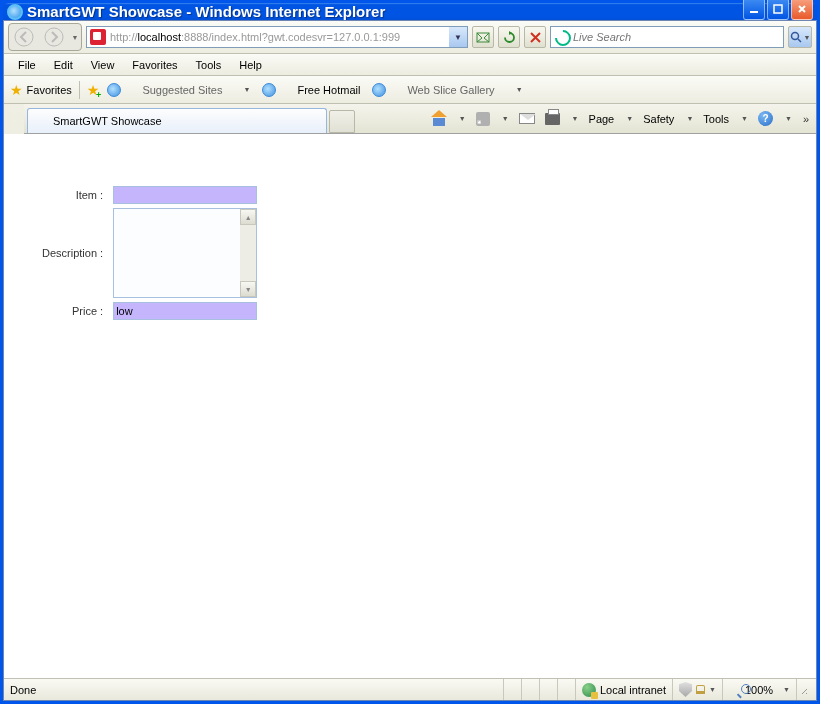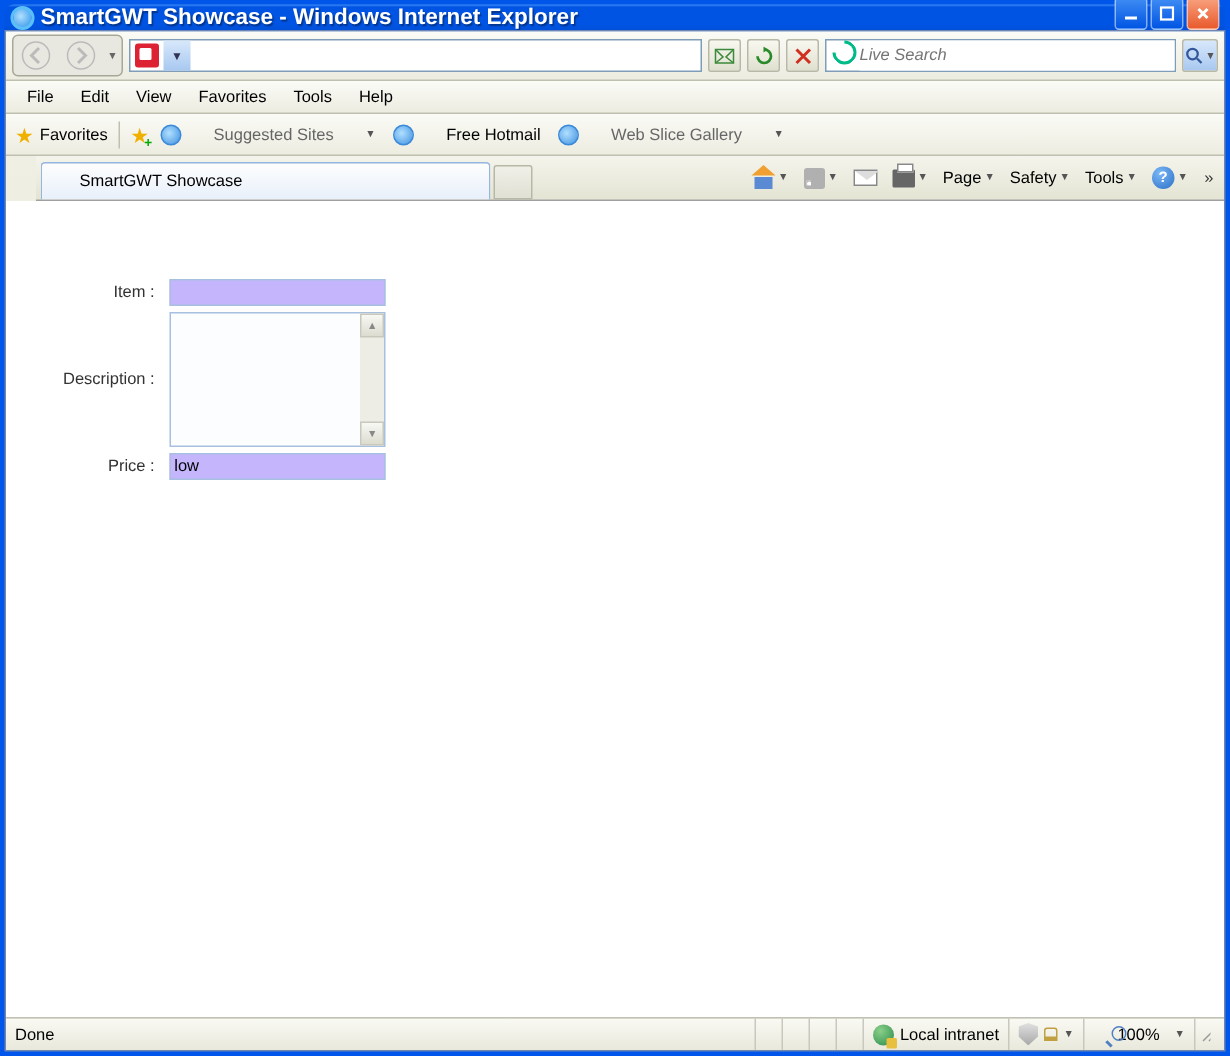--- a/index.html
+++ b/index.html
@@ -77,21 +77,21 @@
   .addr .url-grey { color:#999; }
   .addr .url-black { color:#000; }
   .addr .url-rest { color:#999; }
   .addr .drop { width:18px;height:20px;background:linear-gradient(to bottom,#D8E8FB,#A8C8F0);display:flex;align-items:center;justify-content:center;font-size:8px;color:#335;}
   .small-btn {
     width:22px;height:22px;border:1px solid #B8B8A8;background:linear-gradient(to bottom,#F8F8F0,#E0E0D0);
     display:flex;align-items:center;justify-content:center;border-radius:2px;
   }
   .search-box {
     width:234px;height:22px;background:white;border:1px solid #7F9DB9;
-    display:flex;
+    display:flex;align-items:center;
   }
   .search-box .bing{width:14px;height:14px;margin:0 4px;position:relative;}
   .search-box .bing::before{content:"";position:absolute;width:12px;height:12px;border:2px solid #0B8;border-radius:50%;border-left-color:transparent;transform:rotate(45deg);}
   .search-box input{border:none;flex:1;font-size:11px;color:#999;font-style:italic;outline:none;}
   .search-btn{width:24px;height:22px;border:1px solid #B8B8A8;background:linear-gradient(to bottom,#D8E8FB,#A8C8F0);display:flex;align-items:center;justify-content:center;border-radius:2px;}
   .search-btn svg{width:12px;height:12px;}
   .menubar {
     height:22px;display:flex;align-items:center;padding:0 6px;gap:2px;
     border-bottom:1px solid #C0C0B0;
     background:linear-gradient(to bottom,#FBFBF7,#ECECE0);
@@ -118,21 +118,21 @@
   }
   .tab {
     height:25px; width:300px;
     background:linear-gradient(to bottom,#FDFDFD,#E8F0FB);
     border:1px solid #94B6E0;border-bottom:none;
     display:flex;align-items:center;padding:0 6px;gap:5px;
     border-radius:3px 3px 0 0;
   }
   .newtab{width:26px;height:23px;border:1px solid #B8B8A8;background:linear-gradient(to bottom,#F0F0E8,#E0E0D4);margin-left:2px;border-radius:2px 2px 0 0;}
   .toolbar-right{margin-left:auto;display:flex;align-items:center;gap:4px;padding-right:4px;height:100%;}
-  .tool-item{display:flex;align-items:center;gap:2px;padding:2px 3px;}
+  .tool-item{display:flex;align-items:center;gap:12px;padding:2px 3px;}
   .tool-caret{font-size:7px;color:#555;}
   .home-icon{width:16px;height:14px;position:relative;}
   .home-icon::before{content:"";position:absolute;bottom:0;left:2px;width:12px;height:8px;background:#5B8AD5;}
   .home-icon::after{content:"";position:absolute;top:-2px;left:0;border-left:8px solid transparent;border-right:8px solid transparent;border-bottom:7px solid #F0A030;}
   .rss-icon{width:14px;height:14px;background:#B0B0B0;border-radius:2px;position:relative;}
   .rss-icon::after{content:"";position:absolute;left:2px;bottom:2px;width:3px;height:3px;background:white;border-radius:50%;box-shadow:0 0 0 2px #B0B0B0,0 0 0 3px white,0 0 0 5px #B0B0B0,0 0 0 6px white;clip-path:polygon(0 0,100% 0,100% 100%,0 100%);}
   .mail-icon{width:16px;height:11px;border:1px solid #888;background:white;position:relative;}
   .mail-icon::after{content:"";position:absolute;top:0;left:0;right:0;border-left:8px solid transparent;border-right:8px solid transparent;border-top:6px solid #ddd;}
   .print-icon{width:15px;height:12px;background:#666;border-radius:1px;position:relative;}
   .print-icon::before{content:"";position:absolute;top:-4px;left:3px;width:9px;height:4px;background:white;border:1px solid #888;}
@@ -207,20 +207,23 @@
         <div class="nav-arrow">
             <svg viewBox="0 0 20 20">
               <circle cx="10" cy="10" r="9" fill="#E8E8E0" stroke="#BBB"></circle>
               <path d="M8 5 L13 10 L8 15" stroke="#BBB" stroke-width="2" fill="none"></path>
             </svg>
           </div>
         <div class="down-caret">▼</div>
       </div>
       <div class="addr">
         <span class="fav"></span>
+        <span style="flex:1;overflow:hidden;white-space:nowrap;padding-left:1px;">
+          <span class="url-grey">http://</span><span class="url-black">localhost</span><span class="url-rest">:8888/index.html?gwt.codesvr=127.0.0.1:999</span>
+        </span>
         <div class="drop">▼</div>
       </div>
       <div class="small-btn">
           <svg width="14" height="12">
             <rect x="1" y="2" width="12" height="9" fill="none" stroke="#3A8A3A" stroke-width="1"></rect>
             <path d="M1 2 L6 7 L1 11 M13 2 L8 7 L13 11" stroke="#3A8A3A" stroke-width="1" fill="none"></path>
           </svg>
         </div>
       <div class="small-btn">
           <svg width="13" height="13">

